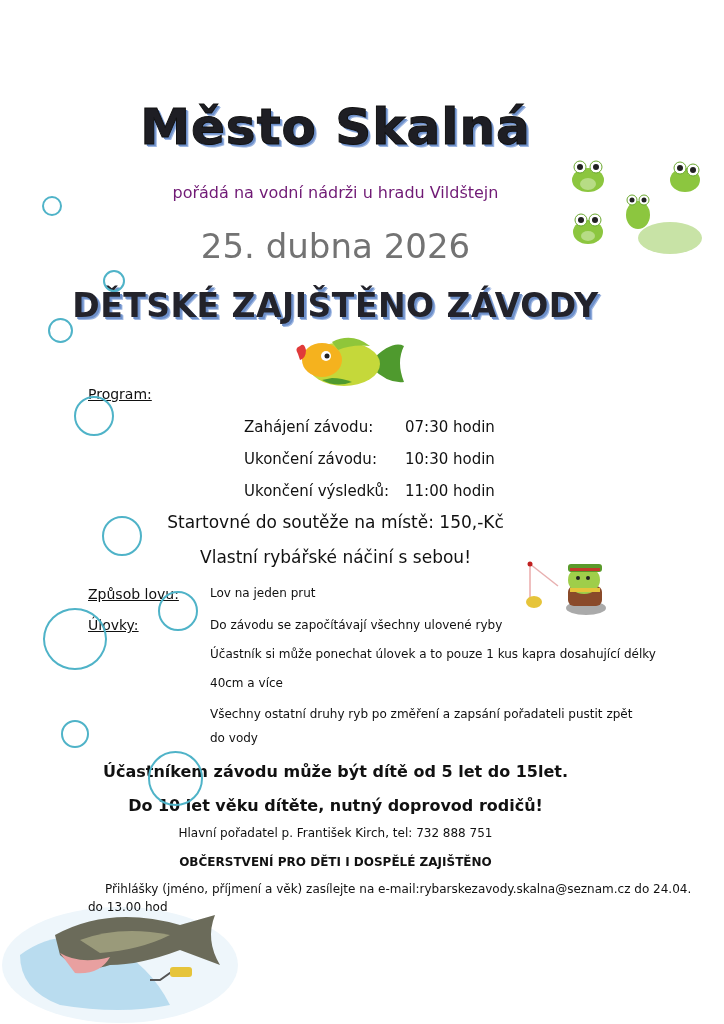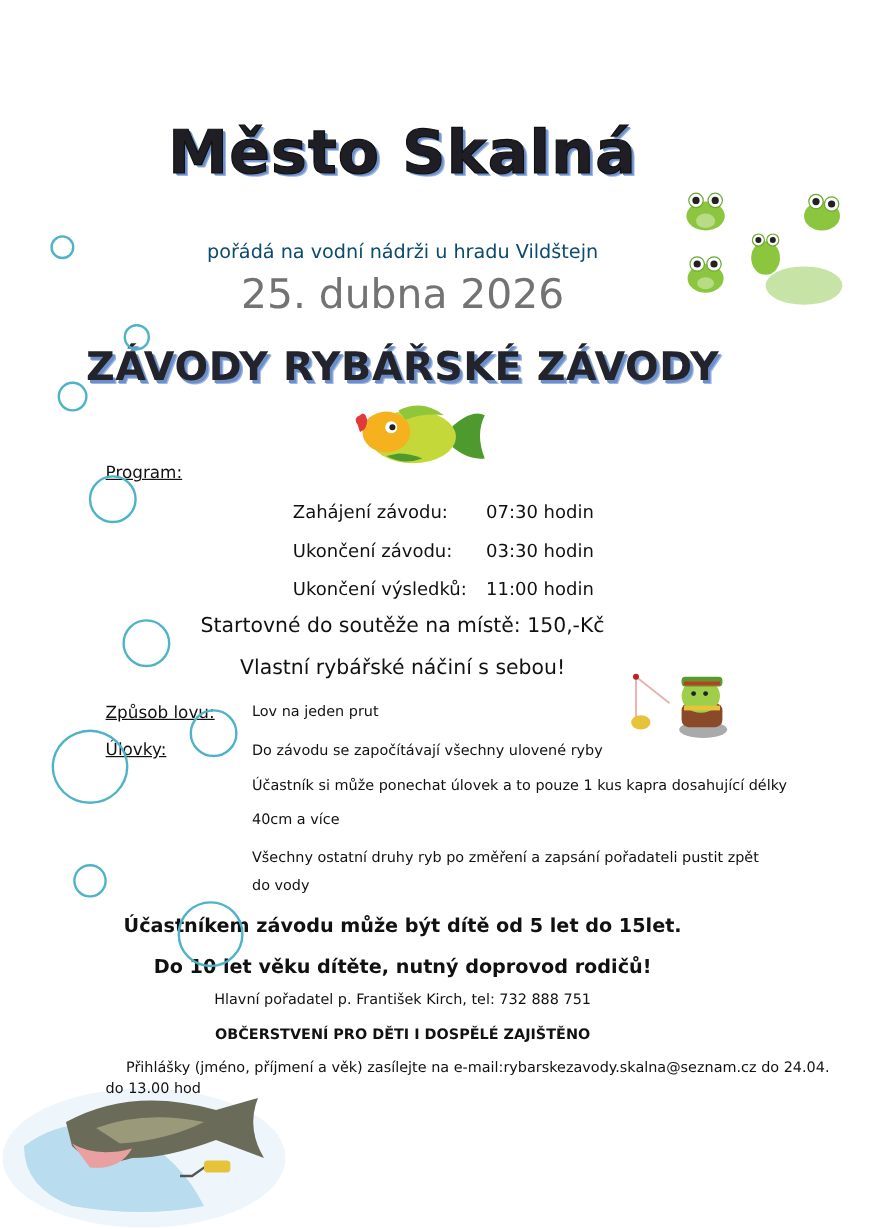--- a/index.html
+++ b/index.html
@@ -7,21 +7,21 @@
            font-family: "DejaVu Sans", sans-serif; color: #111; }
     .abs { position: absolute; }
     .center { left: 0; width: 671px; text-align: center; }
 
     .title-main {
       top: 98px; font-family: "DejaVu Sans", sans-serif; font-weight: bold;
       font-size: 50px; letter-spacing: 1px; color: #1e1e24;
       text-shadow: 2px 2px 0 #6d8fc9, 3px 3px 0 #9db6e2;
       -webkit-text-stroke: 1px #111;
     }
-    .subtitle { top: 200px; font-size: 16px; color: #0c4a6e; }
+    .subtitle { top: 183px; font-size: 16px; color: #701a75; }
     .date { top: 226px; font-size: 34px; color: #737373; }
     .event-title {
       top: 286px; font-family: "DejaVu Sans", sans-serif; font-weight: bold;
       font-size: 33px; color: #23232b; letter-spacing: 0.5px;
       text-shadow: 2px 2px 0 #6d8fc9, 3px 3px 0 #9db6e2;
     }
 
     .lbl-underline { text-decoration: underline; font-size: 14px; }
 
     .sched-label { left: 244px; font-size: 15px; }
@@ -39,21 +39,21 @@
     .footer-4 { top: 900px; left: 88px; font-size: 12px; }
 
     .bubble { position: absolute; border: 2px solid #4fb3c8; border-radius: 50%; box-sizing: border-box; }
   </style>
 </head>
 <body>
 
 <div class="abs center title-main">Město Skalná</div>
 <div class="abs center subtitle">pořádá na vodní nádrži u hradu Vildštejn</div>
 <div class="abs center date">25. dubna 2026</div>
-<div class="abs center event-title">ZÁVODY RYBÁŘSKÉ ZÁVODY</div>
+<div class="abs center event-title">DĚTSKÉ ZAJIŠTĚNO ZÁVODY</div>
 
 <svg class="abs" style="left:560px;top:150px" width="160" height="110">
   <ellipse cx="110" cy="88" rx="32" ry="16" fill="#c8e3a6"></ellipse>
   <g>
     <ellipse cx="28" cy="30" rx="16" ry="12" fill="#8cc63f"></ellipse>
     <circle cx="20" cy="17" r="6" fill="#fff" stroke="#6aa82e"></circle>
       <circle cx="20" cy="17" r="3" fill="#222"></circle>
     <circle cx="36" cy="17" r="6" fill="#fff" stroke="#6aa82e"></circle>
       <circle cx="36" cy="17" r="3" fill="#222"></circle>
     <ellipse cx="28" cy="34" rx="8" ry="6" fill="#b7dc85"></ellipse>
@@ -91,21 +91,21 @@
   <circle cx="34" cy="24" r="5" fill="#fff"></circle>
     <circle cx="35" cy="24" r="2.5" fill="#222"></circle>
   <path d="M30 48 Q44 56 60 50 Q50 46 40 46 Z" fill="#4f9a2e"></path>
 </svg>
 
 <div class="abs lbl-underline" style="left:88px;top:386px">Program:</div>
 
 <div class="abs sched-label" style="top:418px">Zahájení závodu:</div>
 <div class="abs sched-time" style="top:418px">07:30 hodin</div>
 <div class="abs sched-label" style="top:450px">Ukončení závodu:</div>
-<div class="abs sched-time" style="top:450px">03:30 hodin</div>
+<div class="abs sched-time" style="top:450px">10:30 hodin</div>
 <div class="abs sched-label" style="top:482px">Ukončení výsledků:</div>
 <div class="abs sched-time" style="top:482px">11:00 hodin</div>
 
 <div class="abs center fee">Startovné do soutěže na místě: 150,-Kč</div>
 <div class="abs center gear">Vlastní rybářské náčiní s sebou!</div>
 
 <svg class="abs" style="left:518px;top:556px" width="100" height="60">
   <line x1="12" y1="8" x2="40" y2="30" stroke="#e8b0b0" stroke-width="1.5"></line>
   <line x1="12" y1="8" x2="12" y2="42" stroke="#e08080" stroke-width="1"></line>
   <circle cx="12" cy="8" r="2.5" fill="#c02020"></circle>

